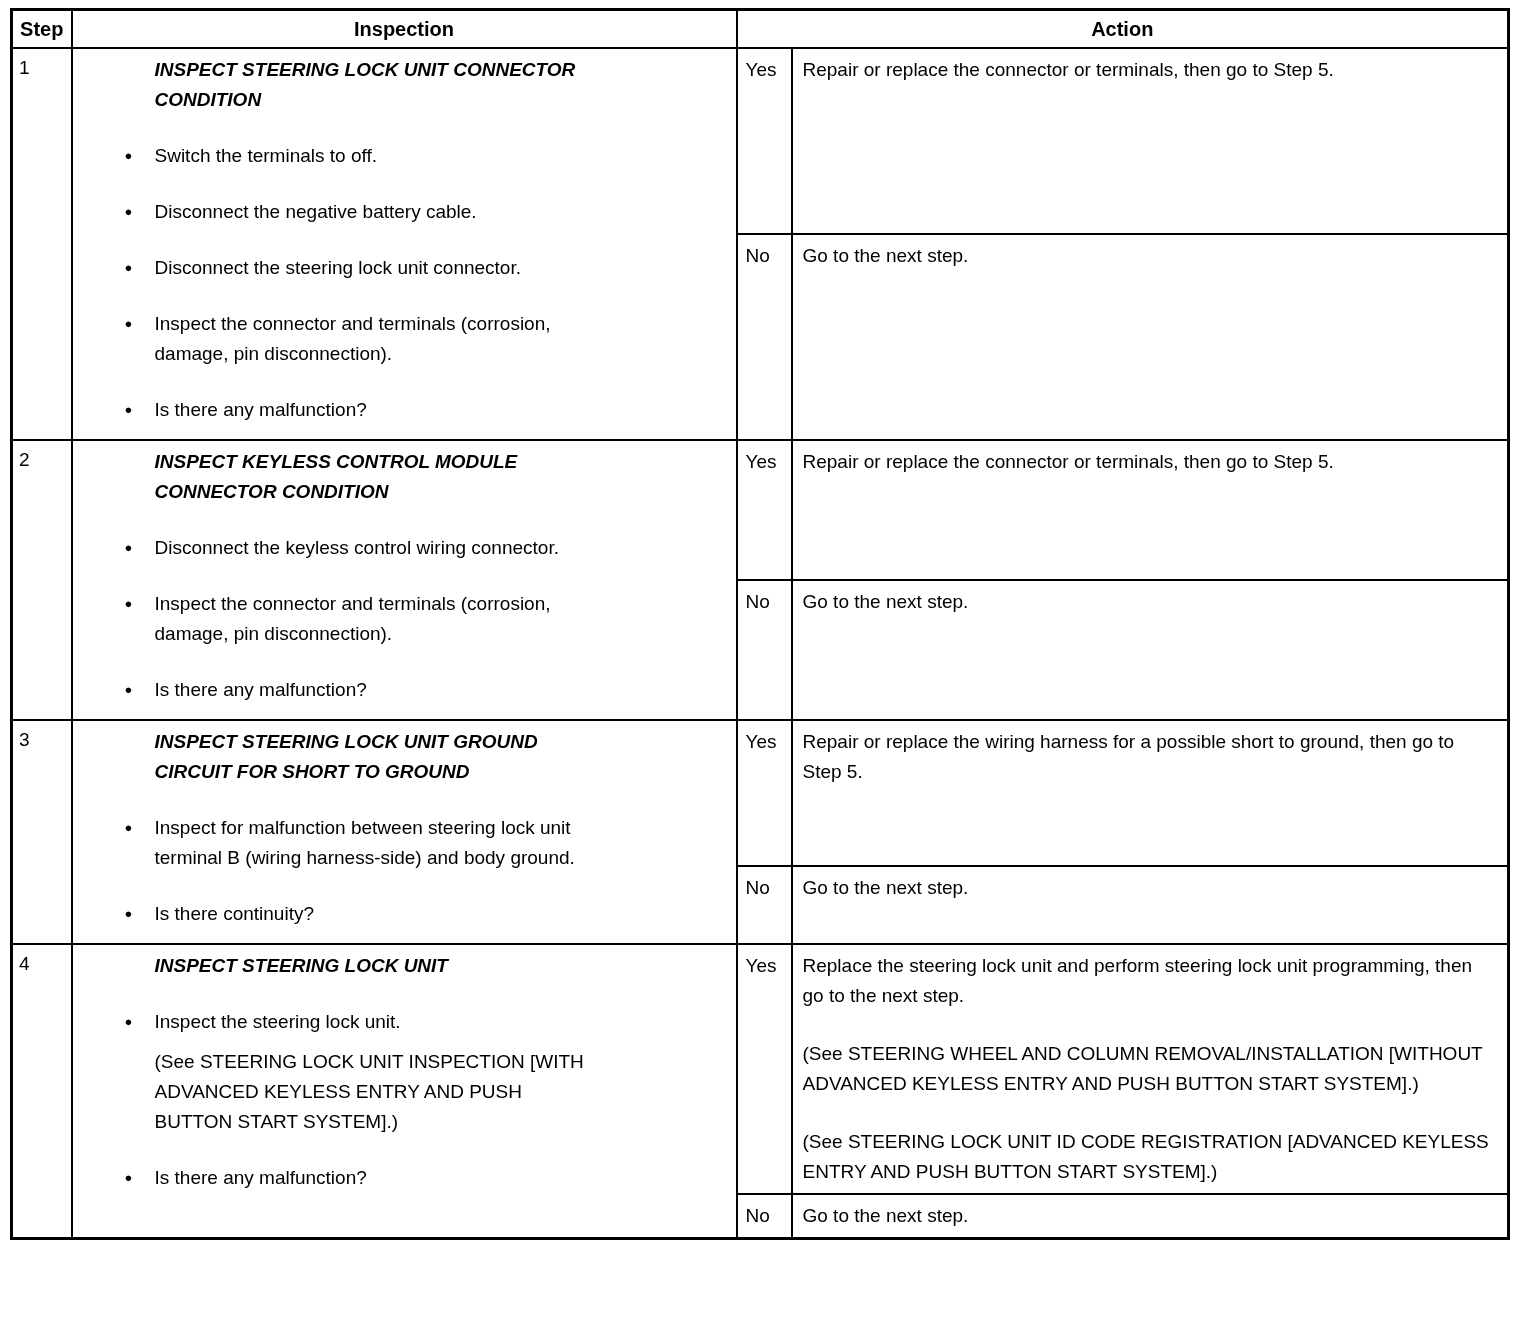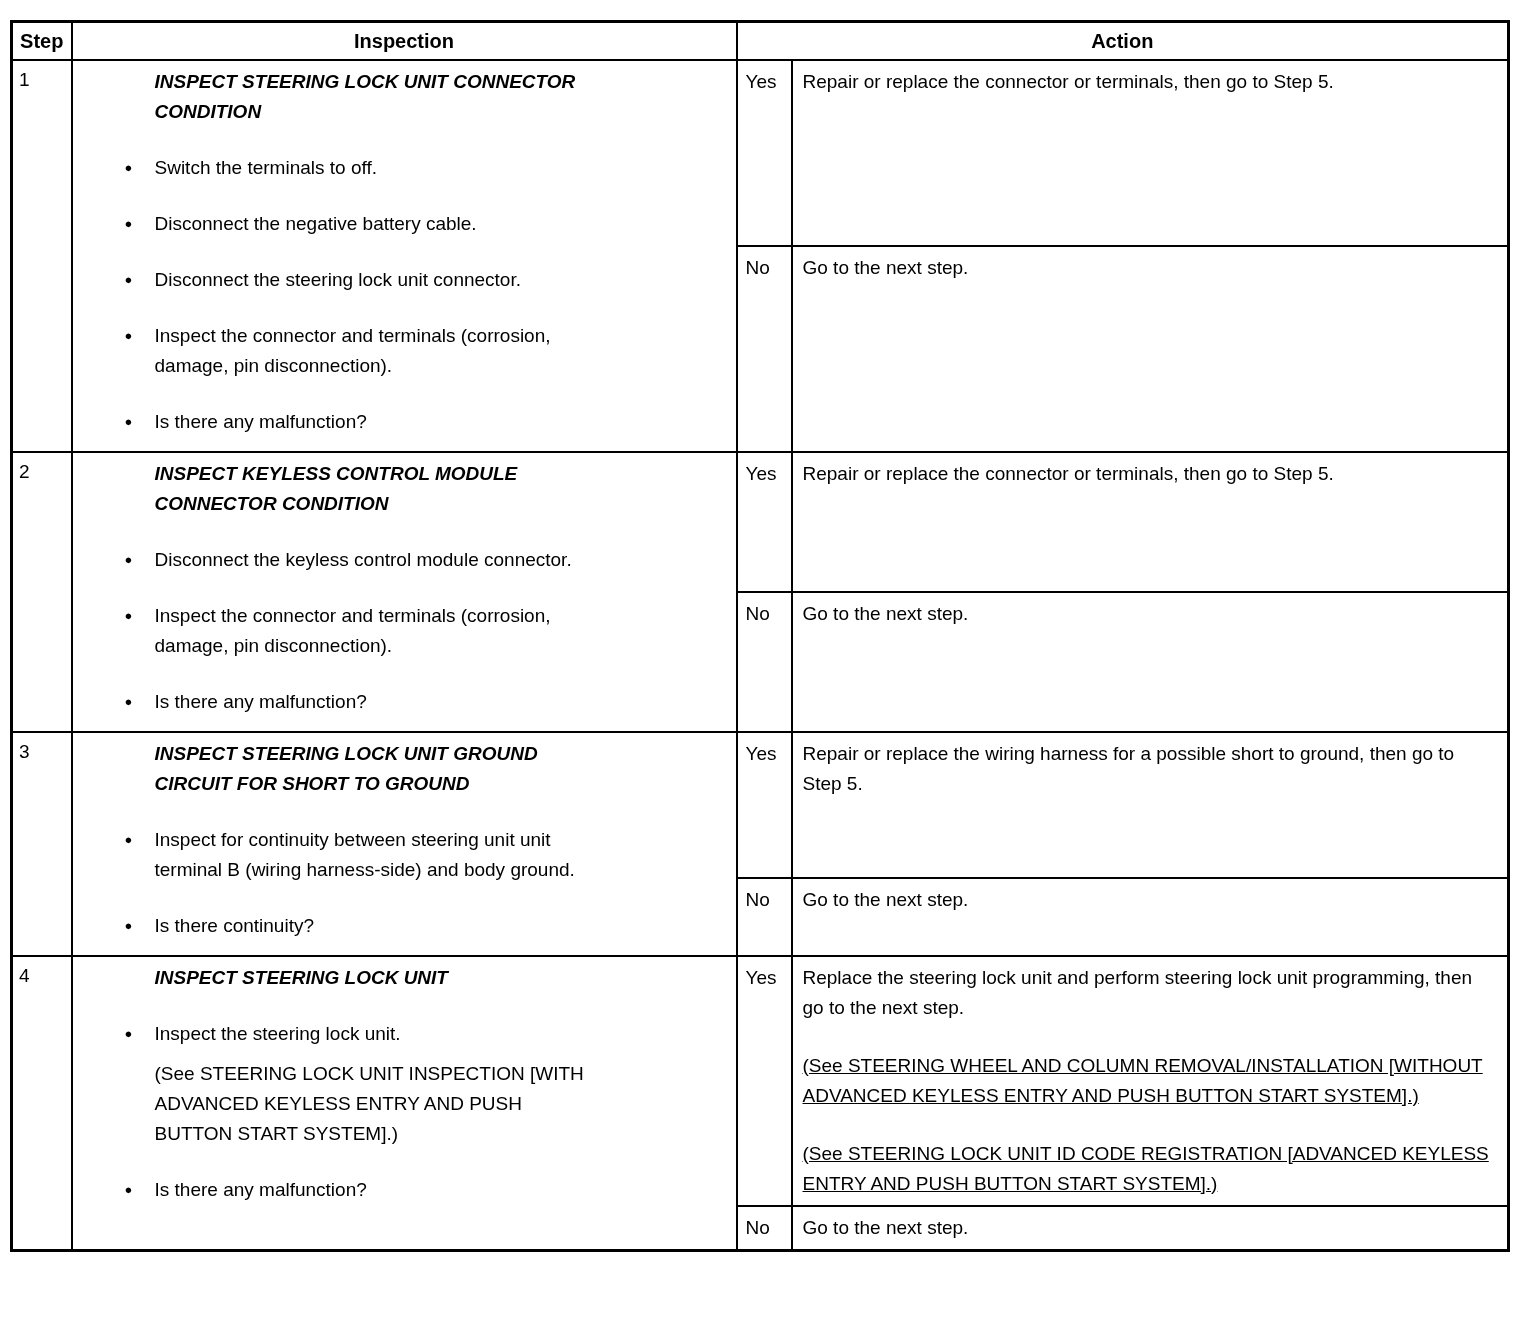--- a/index.html
+++ b/index.html
@@ -8,21 +8,21 @@
     background: #ffffff;
     color: #000000;
     font-family: "Liberation Sans", sans-serif;
     font-size: 19px;
     line-height: 30px;
   }
   .page {
     width: 1520px;
     min-height: 1318px;
     box-sizing: border-box;
-    padding: 20px 10px;
+    padding: 8px 10px;
     background: #ffffff;
   }
   table.troubleshoot {
     border-collapse: collapse;
     width: 100%;
     table-layout: fixed;
     border: 3px solid #000;
   }
   table.troubleshoot th,
   table.troubleshoot td {
@@ -74,21 +74,20 @@
     margin-left: 12px;
   }
   .action-cell {
     padding: 6px 10px 6px 10px;
   }
   .action-cell p {
     margin: 0;
   }
   .action-cell p + p {
     margin-top: 28px;
-    text-decoration: underline;
   }
   
   .yh1 { height: 186px; }
   .yh2 { height: 140px; }
   .yh3 { height: 146px; }
 </style>
 </head>
 <body>
 
 <div class="page">
@@ -144,21 +143,21 @@
             <p>Go to the next step.</p>
           </td>
       </tr>
 
       <tr>
         <td class="step-cell" rowspan="2">2</td>
         <td class="inspection-cell" rowspan="2">
           <div class="insp-title">INSPECT KEYLESS CONTROL MODULE CONNECTOR CONDITION</div>
           <div class="item">
               <span class="bullet">●</span>
-              <span class="itext">Disconnect the keyless control module connector.</span>
+              <span class="itext">Disconnect the keyless control wiring connector.</span>
             </div>
           <div class="item">
               <span class="bullet">●</span>
               <span class="itext">Inspect the connector and terminals (corrosion, damage, pin disconnection).</span>
             </div>
           <div class="item">
               <span class="bullet">●</span>
               <span class="itext">Is there any malfunction?</span>
             </div>
         </td>
@@ -173,21 +172,21 @@
             <p>Go to the next step.</p>
           </td>
       </tr>
 
       <tr>
         <td class="step-cell" rowspan="2">3</td>
         <td class="inspection-cell" rowspan="2">
           <div class="insp-title">INSPECT STEERING LOCK UNIT GROUND CIRCUIT FOR SHORT TO GROUND</div>
           <div class="item">
               <span class="bullet">●</span>
-              <span class="itext">Inspect for continuity between steering unit unit terminal B (wiring harness-side) and body ground.</span>
+              <span class="itext">Inspect for malfunction between steering lock unit terminal B (wiring harness-side) and body ground.</span>
             </div>
           <div class="item">
               <span class="bullet">●</span>
               <span class="itext">Is there continuity?</span>
             </div>
         </td>
         <td class="yn-cell yh3">Yes</td>
         <td class="action-cell yh3">
             <p>Repair or replace the wiring harness for a possible short to ground, then go to Step 5.</p>
           </td>

